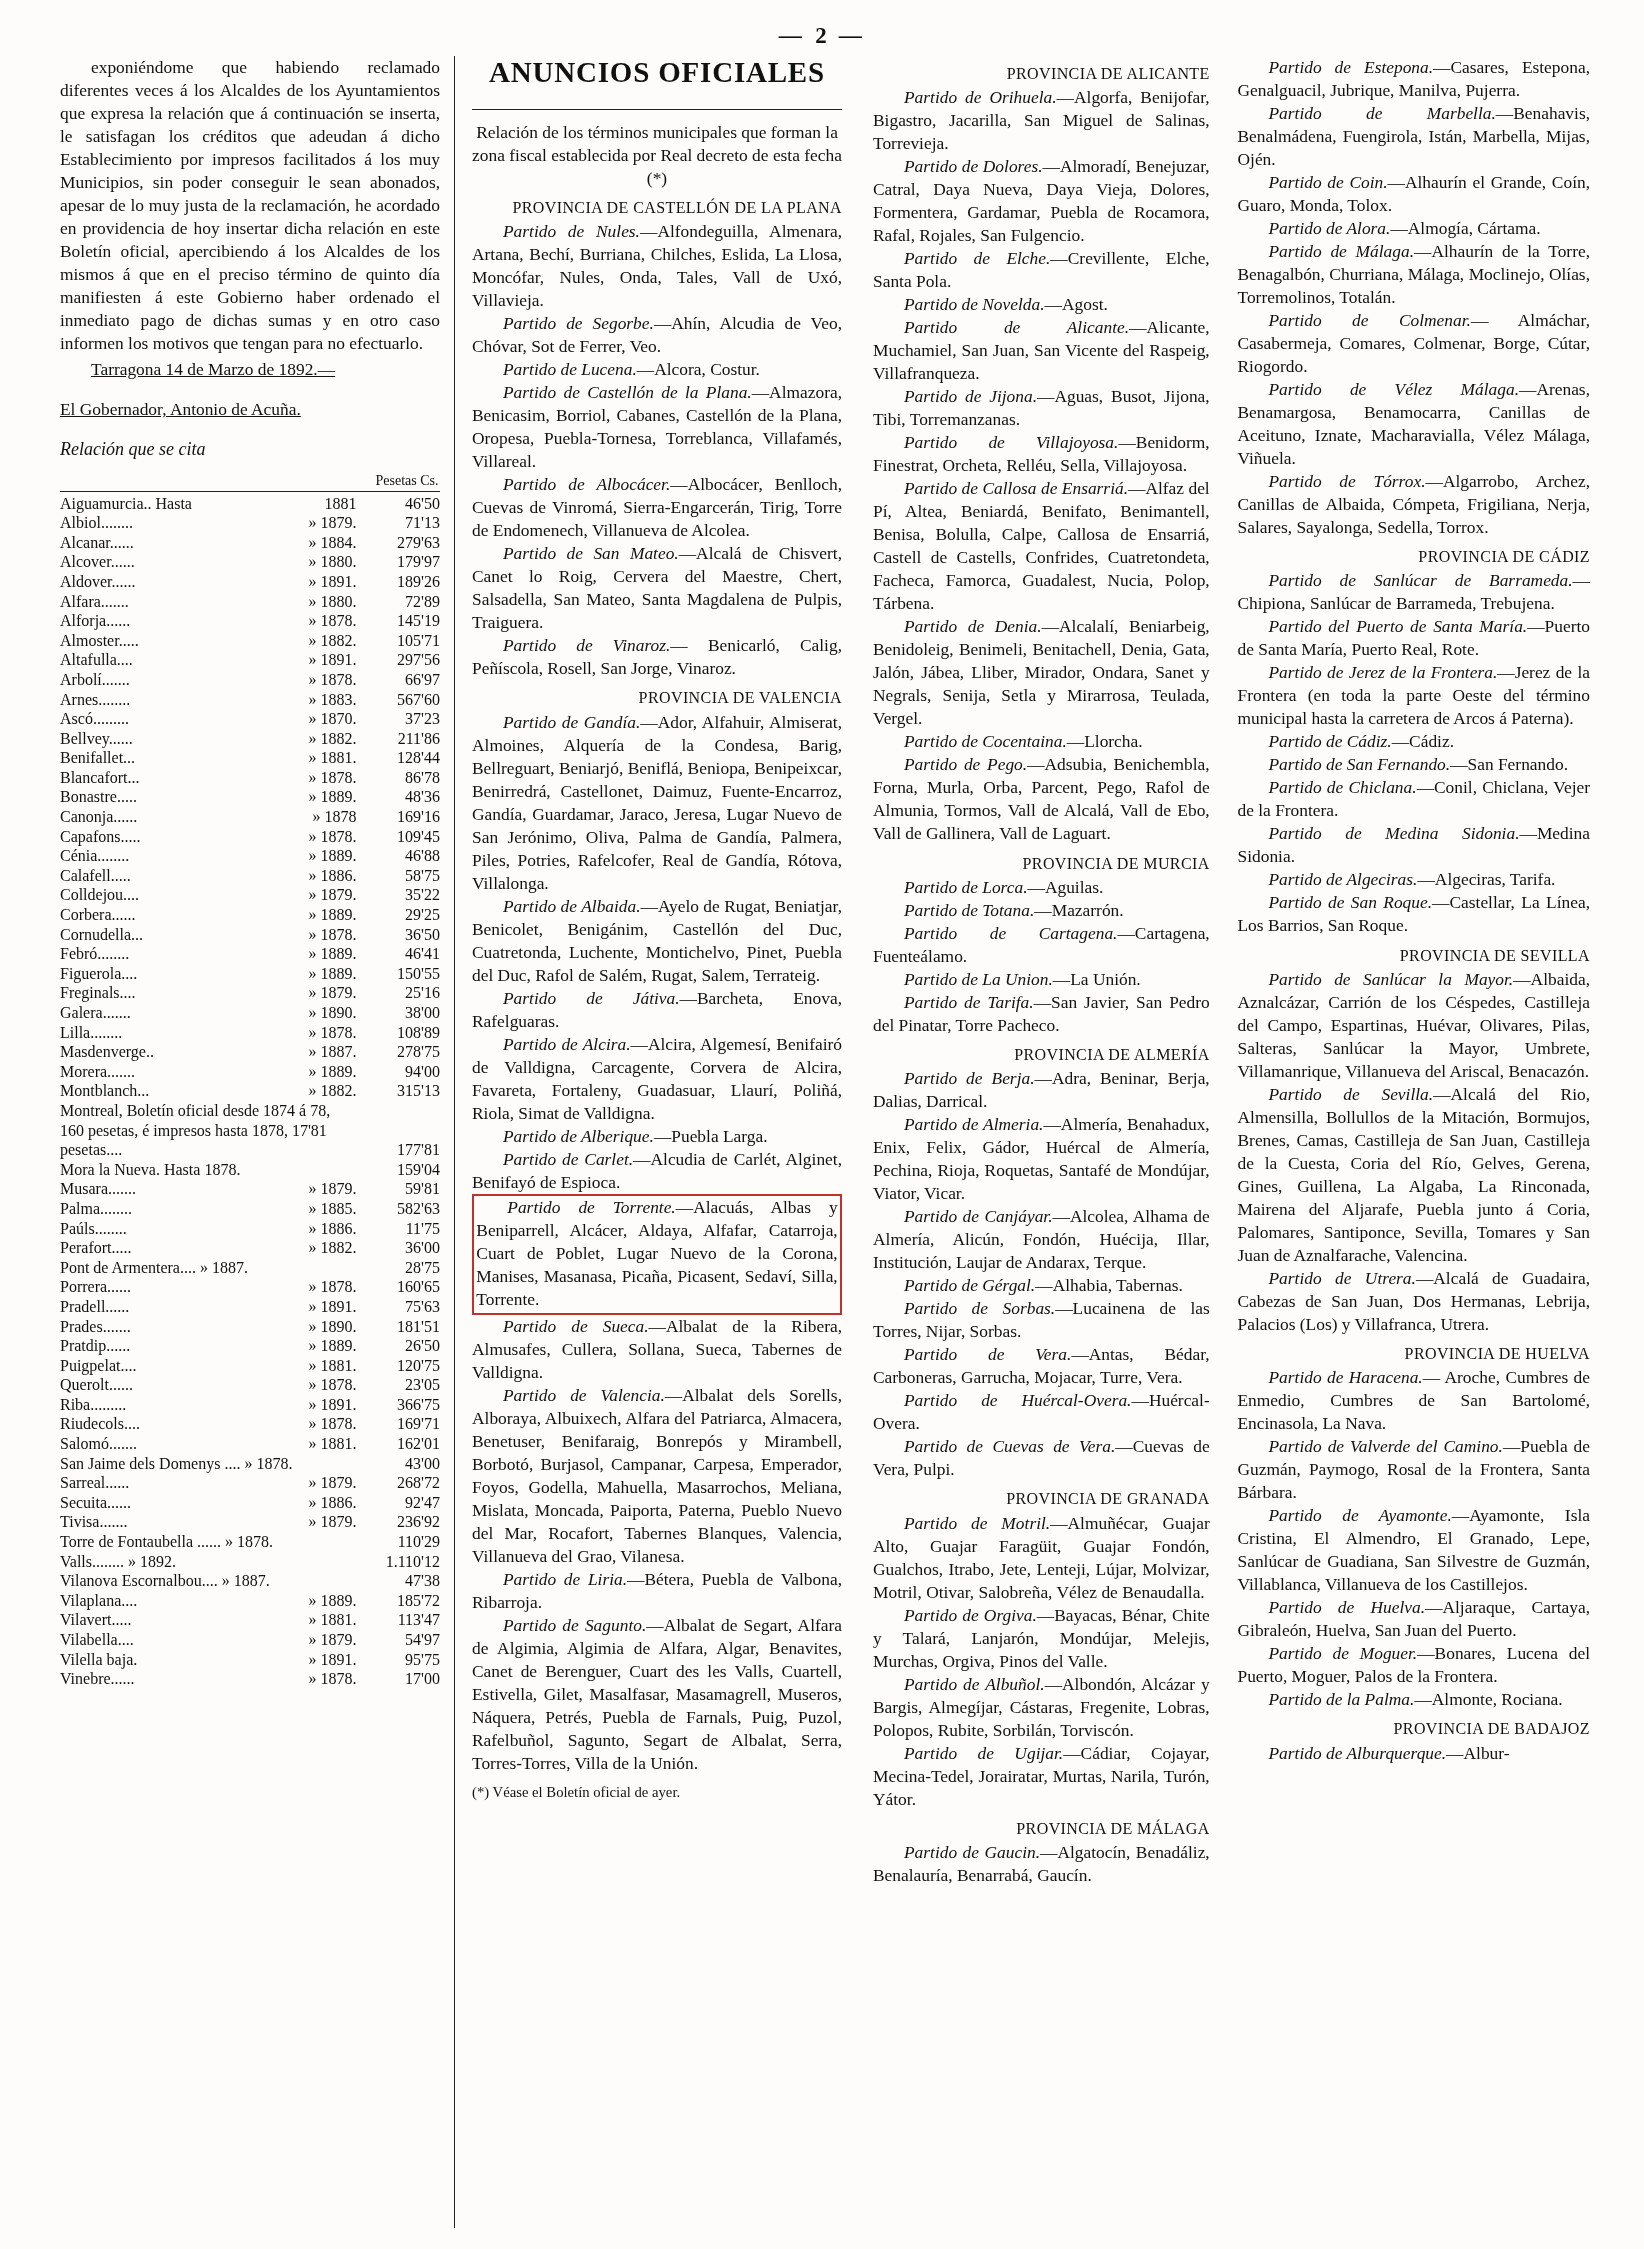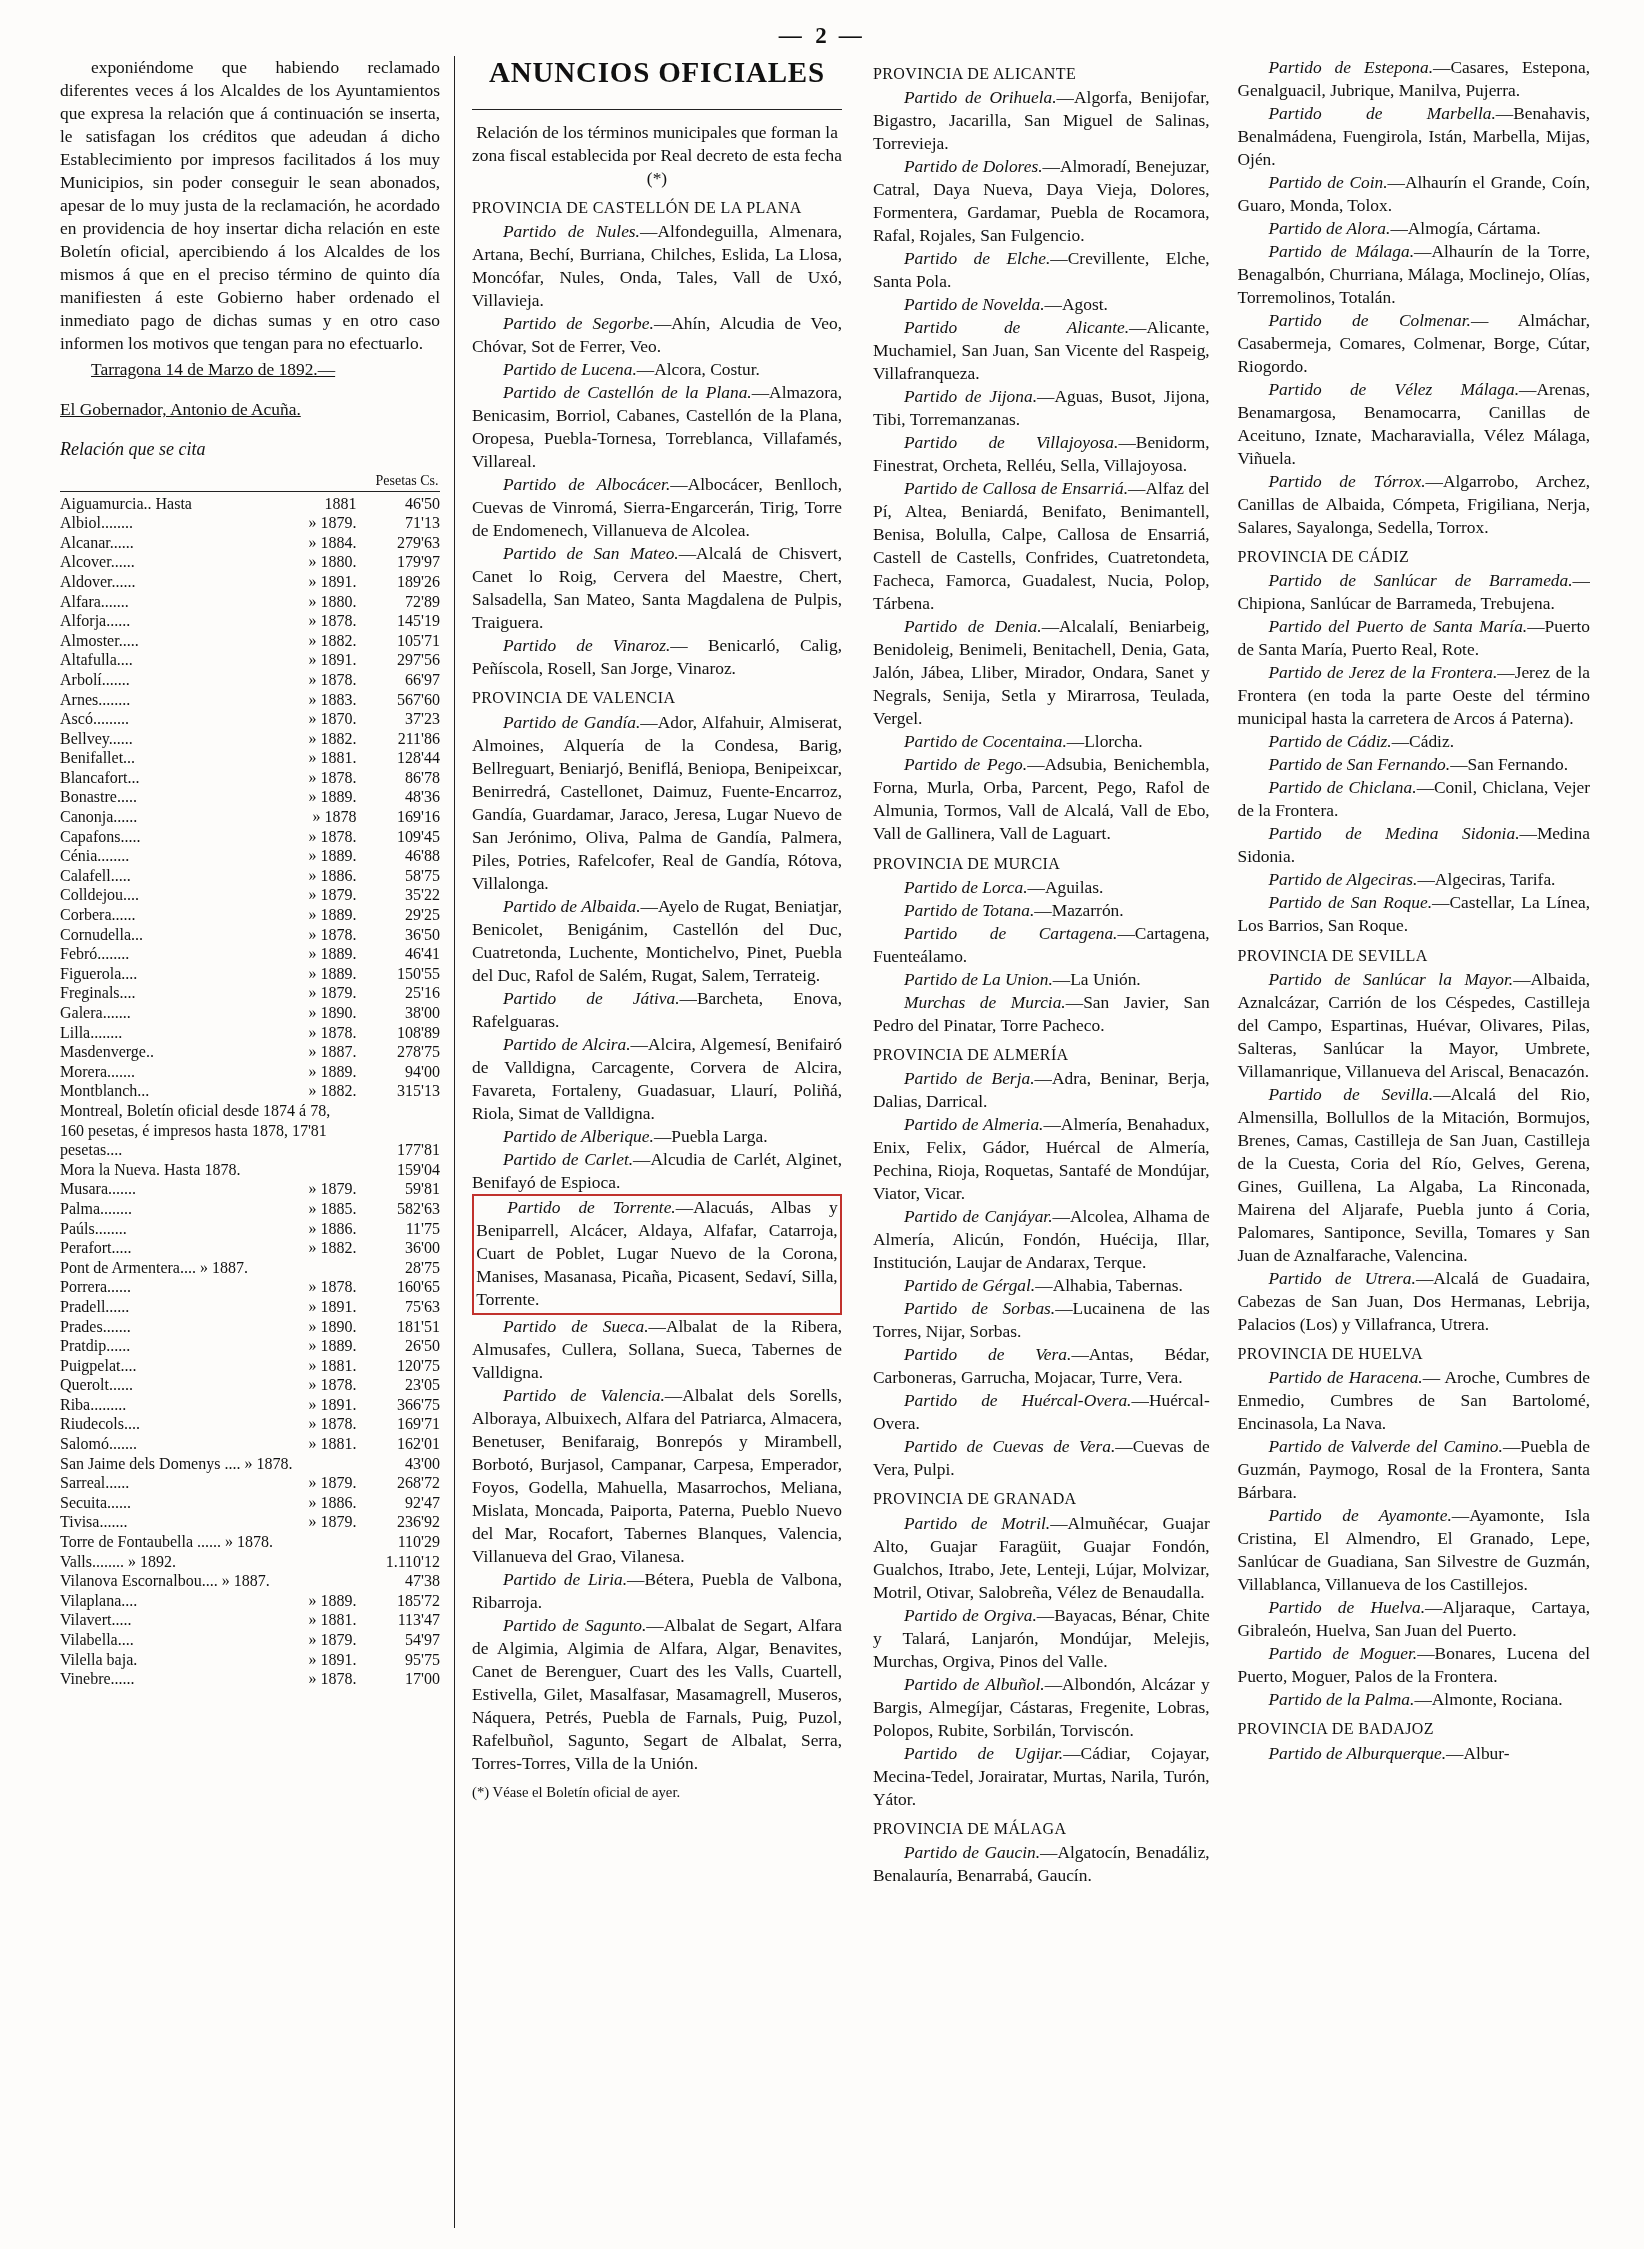--- a/index.html
+++ b/index.html
@@ -137,21 +137,21 @@
     width: 100%;
     margin-bottom: 10.8px;
   }
   p.lead {
     font-size: 17.4px;
     line-height: 23px;
     text-align: center;
     margin: 0 0 7.7px 0;
   }
   .prov-head {
-    text-align: left;
+    text-align: right;
     font-size: 16px;
     letter-spacing: 0.4px;
     margin: 9.3px 0 3.1px 0;
     font-variant: small-caps;
     text-transform: uppercase;
   }
   p.partido {
     font-size: 17.4px;
     line-height: 23px;
     text-align: justify;
@@ -545,21 +545,21 @@
           <p class="partido"><i>Partido de Villajoyosa.</i><span>—Benidorm, Finestrat, Orcheta, Relléu, Sella, Villajoyosa.</span></p>
           <p class="partido"><i>Partido de Callosa de Ensarriá.</i><span>—Alfaz del Pí, Altea, Beniardá, Benifato, Benimantell, Benisa, Bolulla, Calpe, Callosa de Ensarriá, Castell de Castells, Confrides, Cuatretondeta, Facheca, Famorca, Guadalest, Nucia, Polop, Tárbena.</span></p>
           <p class="partido"><i>Partido de Denia.</i><span>—Alcalalí, Beniarbeig, Benidoleig, Benimeli, Benitachell, Denia, Gata, Jalón, Jábea, Lliber, Mirador, Ondara, Sanet y Negrals, Senija, Setla y Mirarrosa, Teulada, Vergel.</span></p>
           <p class="partido"><i>Partido de Cocentaina.</i><span>—Llorcha.</span></p>
           <p class="partido"><i>Partido de Pego.</i><span>—Adsubia, Benichembla, Forna, Murla, Orba, Parcent, Pego, Rafol de Almunia, Tormos, Vall de Alcalá, Vall de Ebo, Vall de Gallinera, Vall de Laguart.</span></p>
           <div class="prov-head">PROVINCIA DE MURCIA</div>
           <p class="partido"><i>Partido de Lorca.</i><span>—Aguilas.</span></p>
           <p class="partido"><i>Partido de Totana.</i><span>—Mazarrón.</span></p>
           <p class="partido"><i>Partido de Cartagena.</i><span>—Cartagena, Fuenteálamo.</span></p>
           <p class="partido"><i>Partido de La Union.</i><span>—La Unión.</span></p>
-          <p class="partido"><i>Murchas de Murcia.</i><span>—San Javier, San Pedro del Pinatar, Torre Pacheco.</span></p>
+          <p class="partido"><i>Partido de Tarifa.</i><span>—San Javier, San Pedro del Pinatar, Torre Pacheco.</span></p>
           <div class="prov-head">PROVINCIA DE ALMERÍA</div>
           <p class="partido"><i>Partido de Berja.</i><span>—Adra, Beninar, Berja, Dalias, Darrical.</span></p>
           <p class="partido"><i>Partido de Almeria.</i><span>—Almería, Benahadux, Enix, Felix, Gádor, Huércal de Almería, Pechina, Rioja, Roquetas, Santafé de Mondújar, Viator, Vicar.</span></p>
           <p class="partido"><i>Partido de Canjáyar.</i><span>—Alcolea, Alhama de Almería, Alicún, Fondón, Huécija, Illar, Institución, Laujar de Andarax, Terque.</span></p>
           <p class="partido"><i>Partido de Gérgal.</i><span>—Alhabia, Tabernas.</span></p>
           <p class="partido"><i>Partido de Sorbas.</i><span>—Lucainena de las Torres, Nijar, Sorbas.</span></p>
           <p class="partido"><i>Partido de Vera.</i><span>—Antas, Bédar, Carboneras, Garrucha, Mojacar, Turre, Vera.</span></p>
           <p class="partido"><i>Partido de Huércal-Overa.</i><span>—Huércal-Overa.</span></p>
           <p class="partido"><i>Partido de Cuevas de Vera.</i><span>—Cuevas de Vera, Pulpi.</span></p>
           <div class="prov-head">PROVINCIA DE GRANADA</div>

